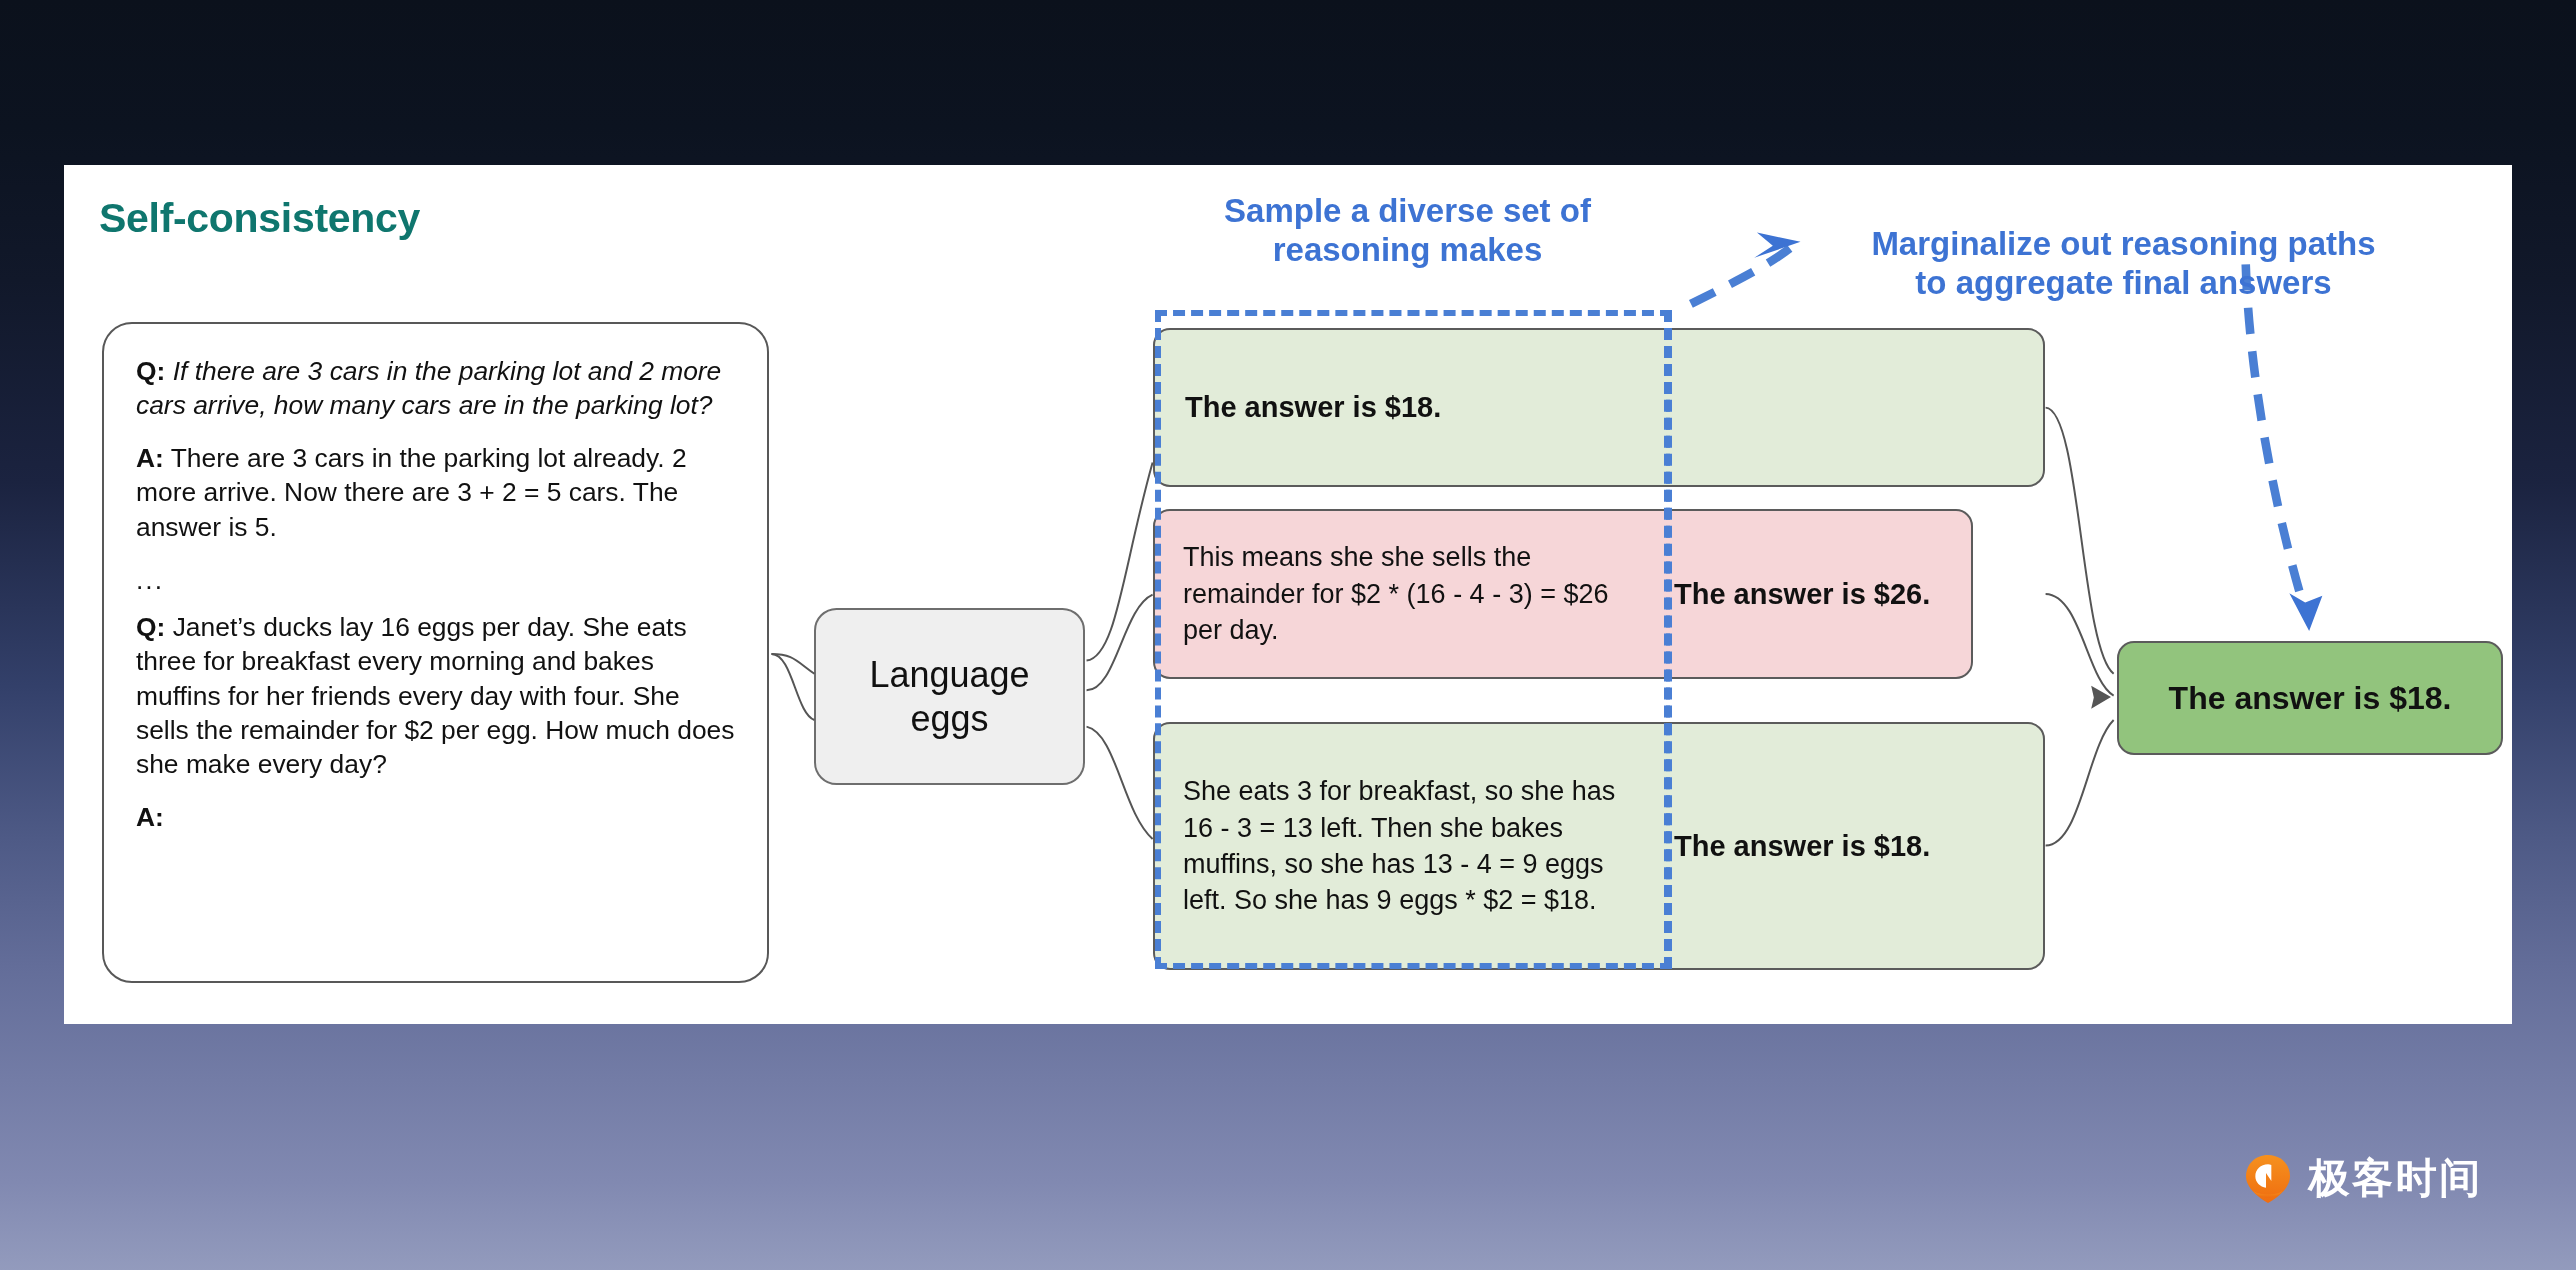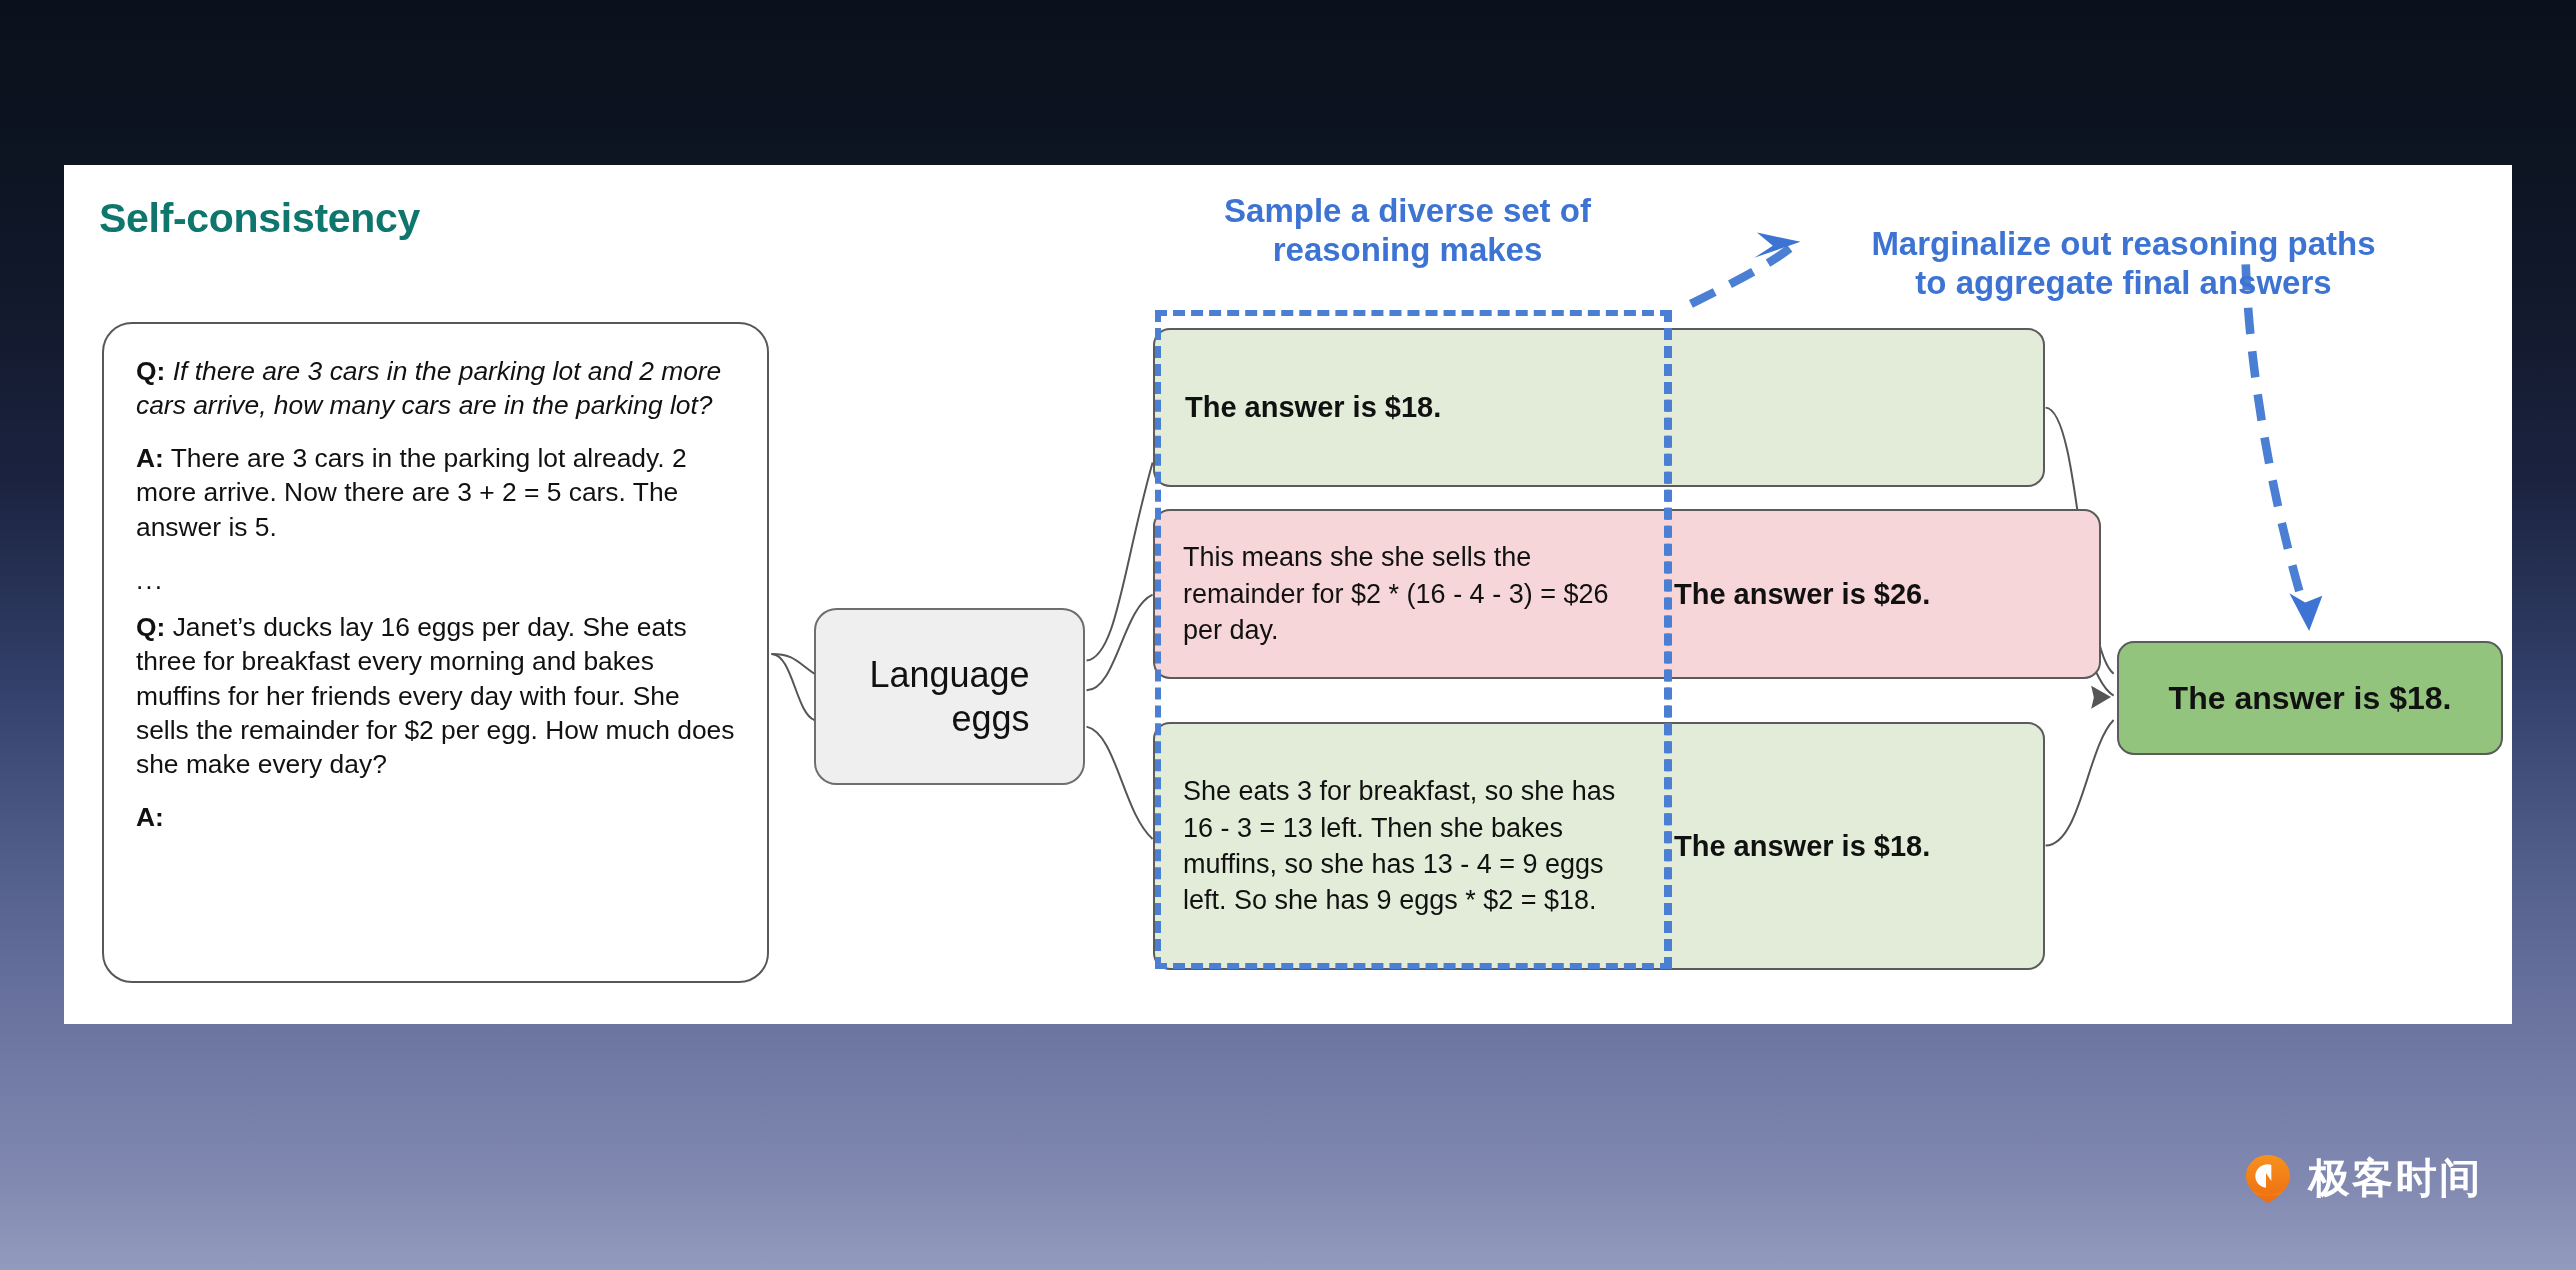--- a/index.html
+++ b/index.html
@@ -25,21 +25,21 @@
     border:2px solid #585858;border-radius:30px;background:#ffffff;
     box-sizing:border-box;padding:30px 29px 0 32px;
   }
   .prompt-box p{margin:0 0 18.5px 0;font-size:26.4px;line-height:1.30;color:#111;}
   .prompt-box .ital{font-style:italic;}
   .prompt-box b{font-weight:bold;font-style:normal;}
   .dots{margin:0 0 13.2px 0 !important;font-size:26.4px;letter-spacing:2px;color:#111;line-height:0.8;}
   .lm-box{
     position:absolute;left:814px;top:608px;width:271px;height:177px;
     background:#efefef;border:2px solid #6e6e6e;border-radius:22.5px;
-    display:flex;align-items:center;justify-content:center;text-align:right;
+    display:flex;align-items:center;justify-content:center;text-align:center;
     font-size:36px;color:#111;line-height:1.22;box-sizing:border-box;
   }
   .dashed-rect{
     position:absolute;left:1155px;top:310px;width:517px;height:659px;
     border:6px dashed #4a7fd4;box-sizing:border-box;
   }
   .dashed-divider{
     position:absolute;left:1664px;top:310px;width:0;height:659px;
     border-left:6px dashed #4a7fd4;
   }
@@ -55,21 +55,21 @@
   }
   .path .reason{
     width:489px;padding:0 0 0 28px;box-sizing:border-box;
     font-size:27px;line-height:1.35;color:#111;
   }
   .path .answer{
     flex:1;font-size:29px;font-weight:bold;color:#111;
     padding-left:30px;box-sizing:border-box;
   }
   .p1{left:1153px;top:328px;width:892px;height:159px;background:#e2ecd9;}
-  .p2{left:1153px;top:509px;width:948px;height:170px;background:#f6d6d8;}
+  .p2{left:1153px;top:509px;width:820px;height:170px;background:#f6d6d8;}
   .p3{left:1153px;top:722px;width:892px;height:248px;background:#e2ecd9;}
   .final-box{
     position:absolute;left:2117px;top:641px;width:386px;height:114px;
     background:#92c47d;border:2px solid #5b5b5b;border-radius:17px;
     display:flex;align-items:center;justify-content:center;
     font-size:32px;font-weight:bold;color:#111;box-sizing:border-box;
   }
   .conn{position:absolute;left:0;top:0;width:2576px;height:1271px;pointer-events:none;}
   .wm{
     position:absolute;left:2242px;top:1151px;

